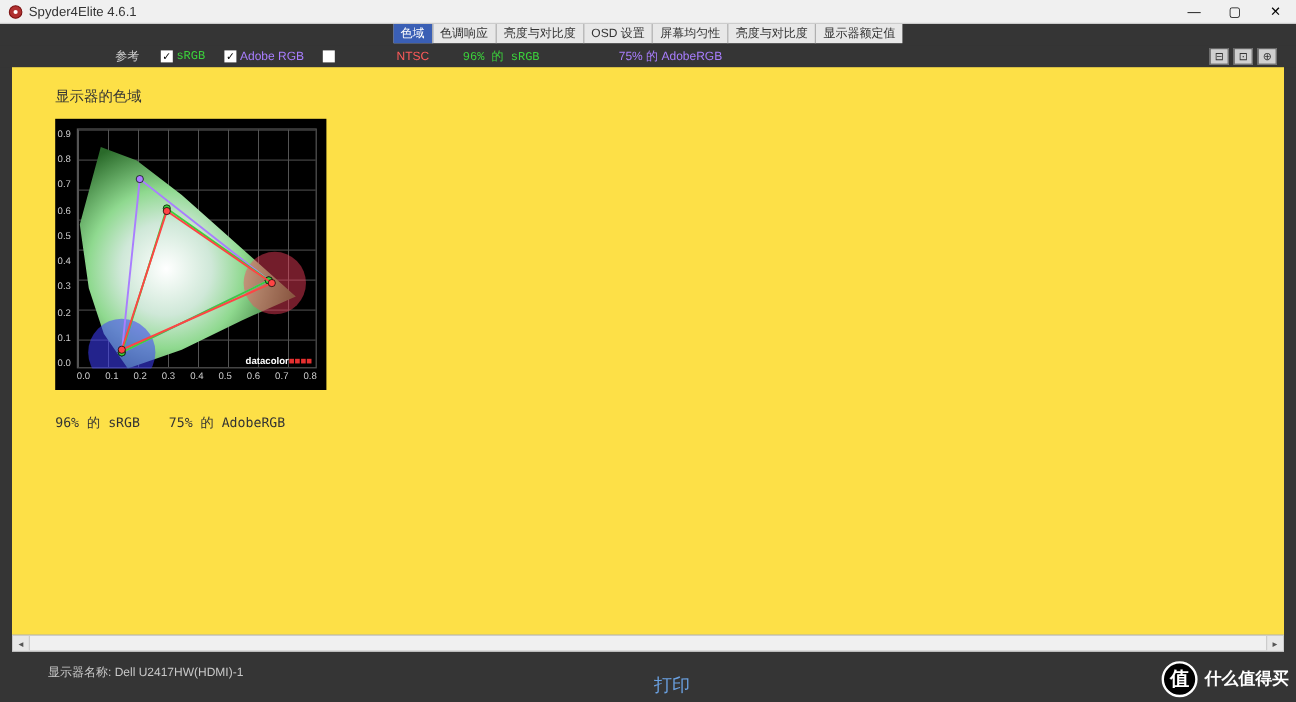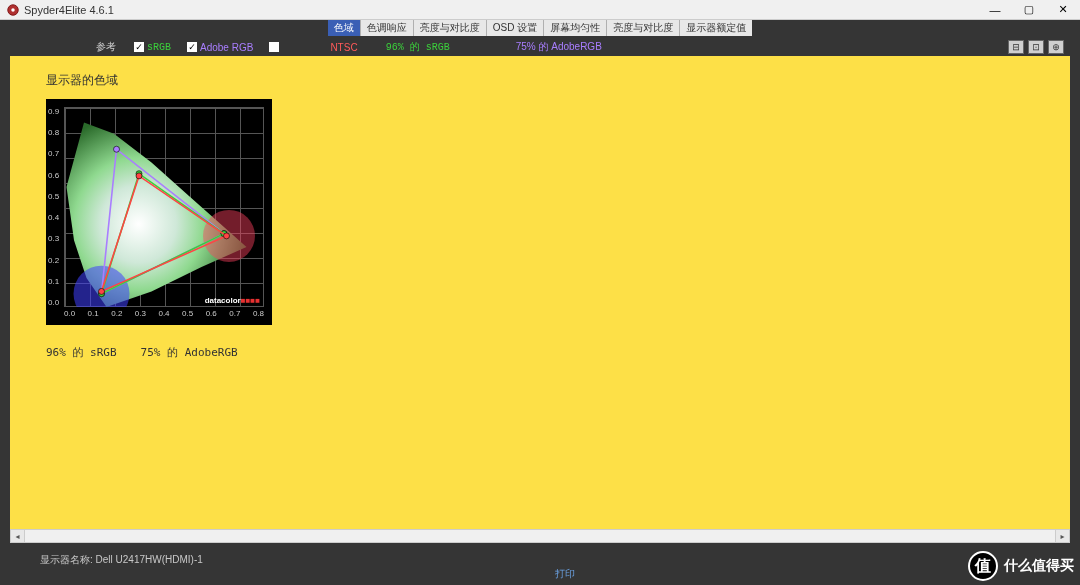--- a/index.html
+++ b/index.html
@@ -41,21 +41,21 @@
   .xaxis { position: absolute; left: 18px; right: 8px; bottom: 4px; height: 12px; display: flex; justify-content: space-between; font-size: 8px; color: #ccc; }
 
   .results { margin-top: 20px; font-family: monospace; font-size: 11px; color: #333; display: flex; gap: 24px; }
 
   .hscroll { position: absolute; left: 10px; right: 10px; bottom: 42px; height: 14px; background: #f0f0f0; display: flex; border: 1px solid #ccc; }
   .hscroll-track { flex: 1; position: relative; }
   .hscroll-arrow { width: 14px; display: flex; align-items: center; justify-content: center; background: #e8e8e8; font-size: 8px; color: #555; border-right: 1px solid #ccc; }
   .hscroll-arrow.r { border-right: none; border-left: 1px solid #ccc; }
 
   .statusbar { position: absolute; bottom: 18px; left: 40px; font-size: 10px; color: #c8c8c8; }
-  .bottom-link { position: absolute; bottom: 4px; right: 505px; font-size: 10px; color: #6aa0e0; cursor: pointer; }
+  .bottom-link { position: absolute; bottom: 4px; right: 505px; font-size: 15px; color: #6aa0e0; cursor: pointer; }
 
   .watermark { position: absolute; right: 6px; bottom: 4px; display: flex; align-items: center; gap: 6px; color: #fff; font-size: 14px; font-weight: bold; }
   .wm-circle { width: 30px; height: 30px; border-radius: 50%; background: #000; border: 2px solid #fff; display: flex; align-items: center; justify-content: center; color: #fff; font-size: 16px; font-weight: bold; }
 </style>
 </head>
 <body>
 
 <div class="titlebar">
   <div class="titlebar-left">
     <span class="app-icon">

